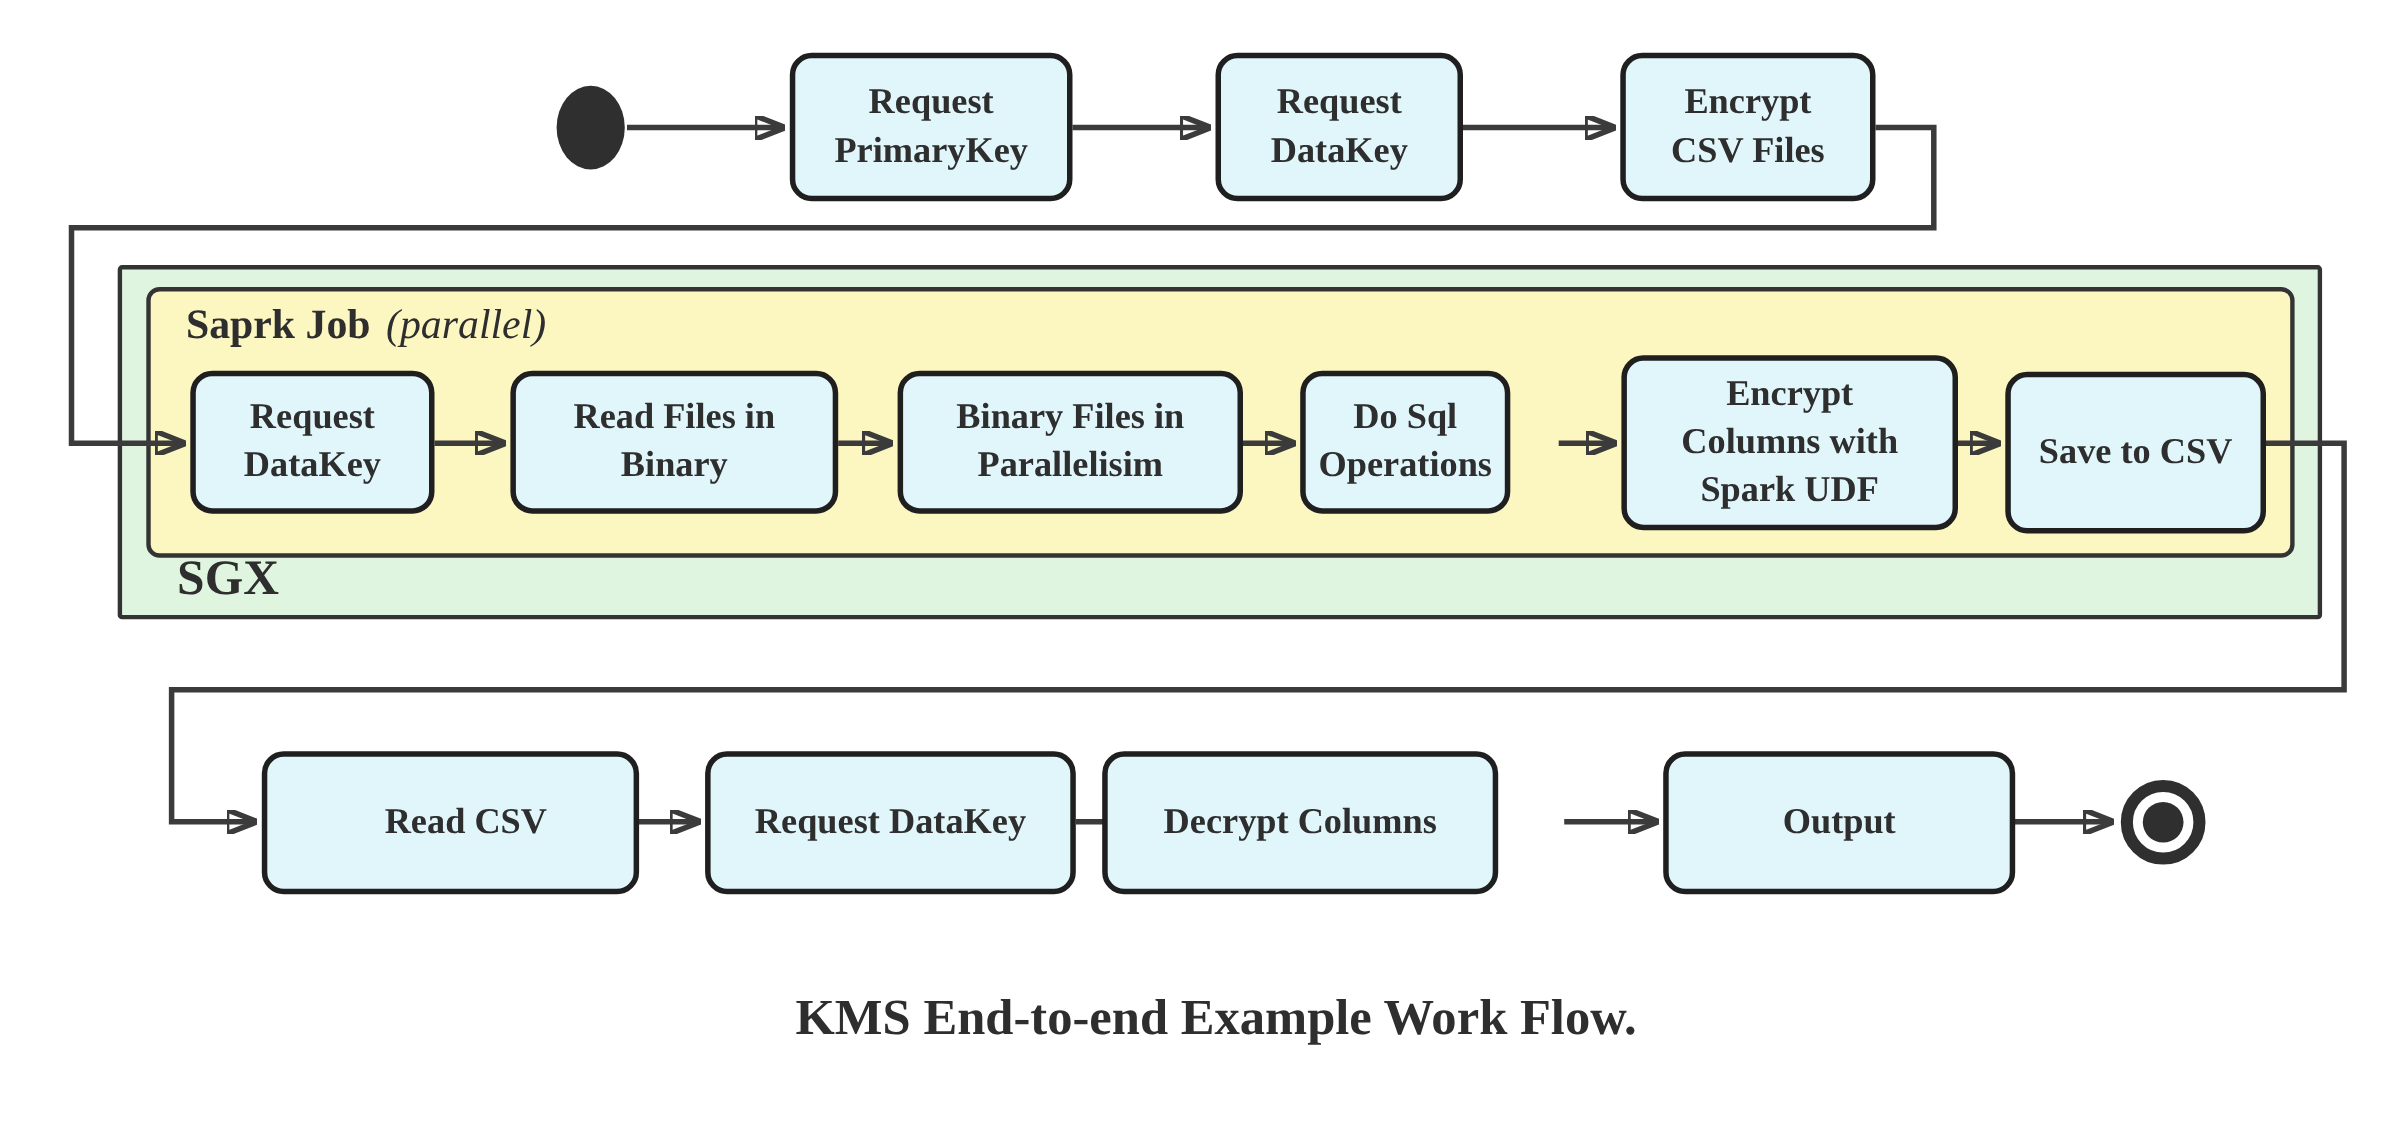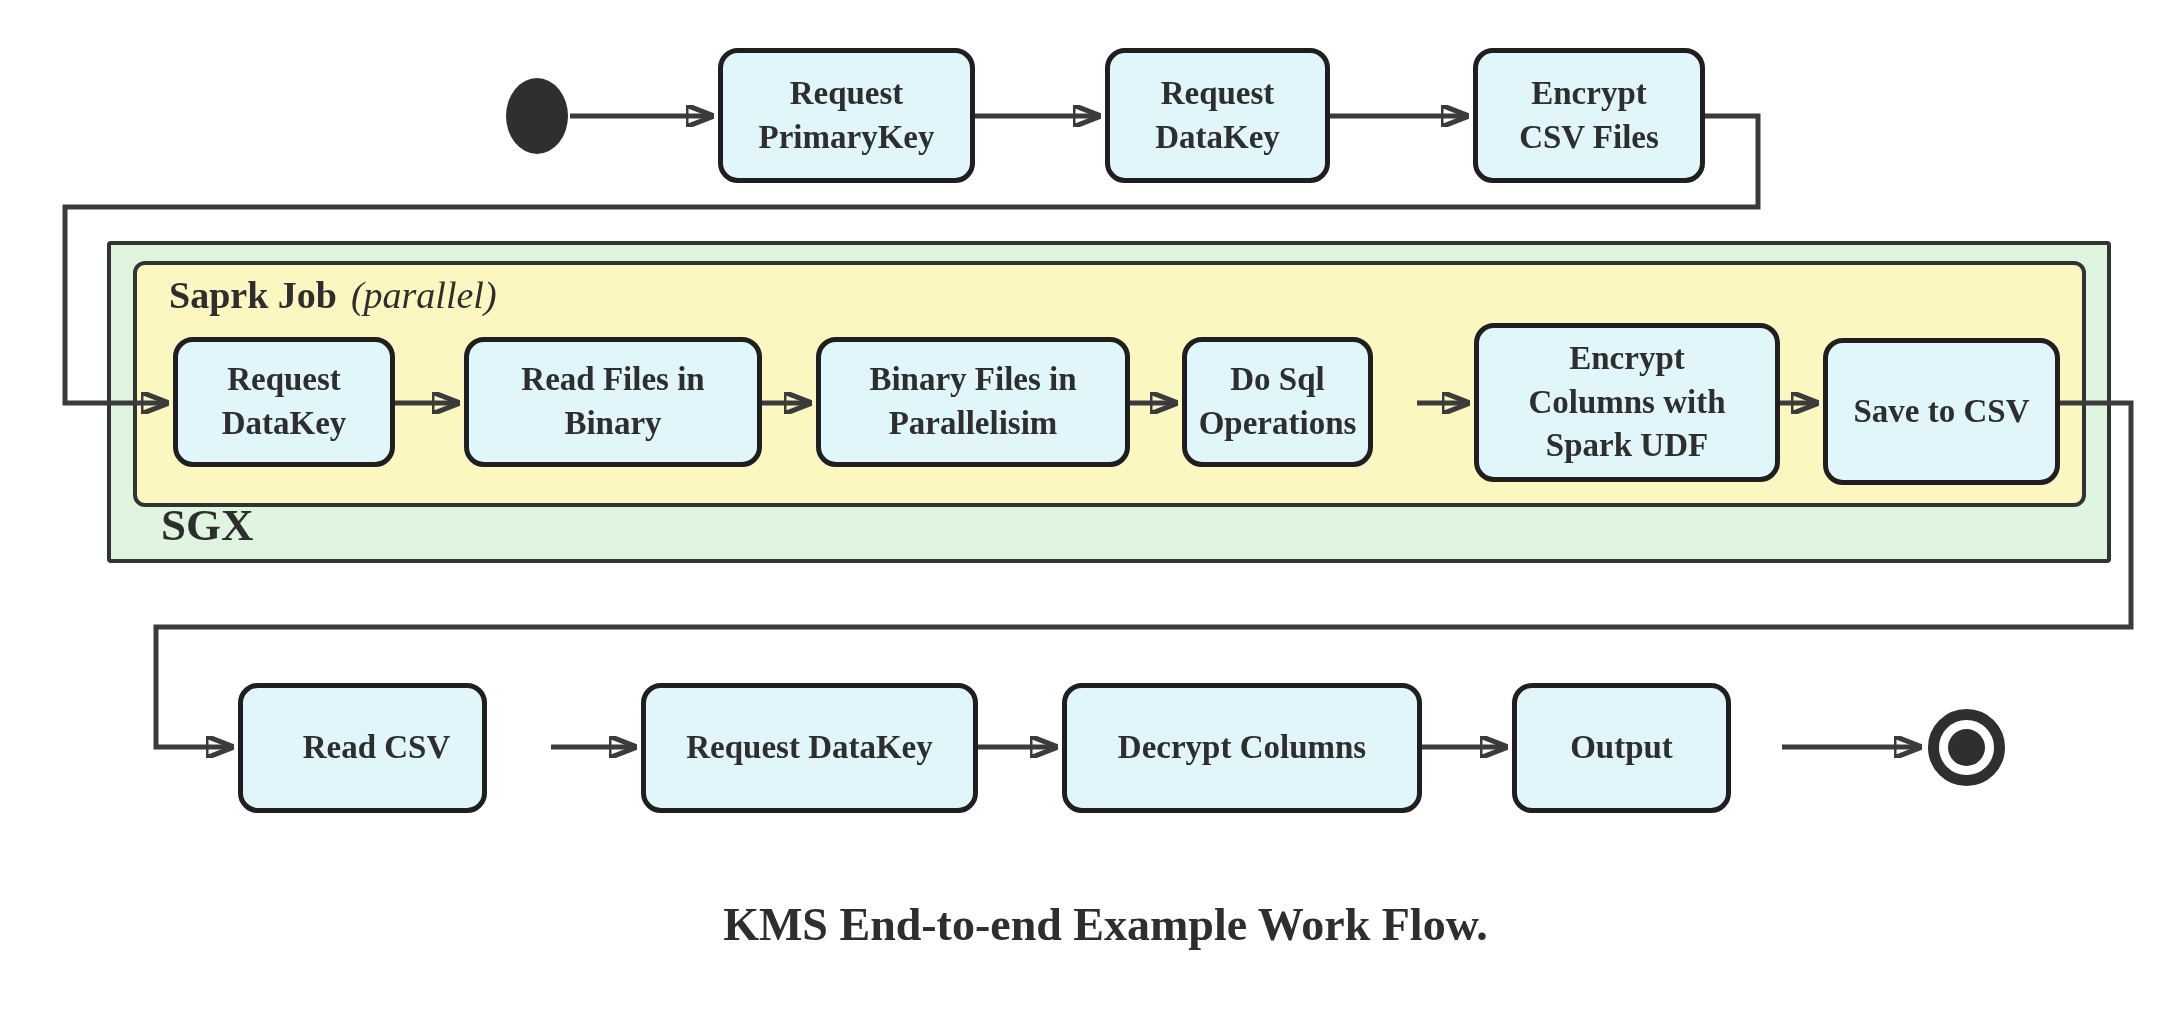--- a/index.html
+++ b/index.html
@@ -74,24 +74,24 @@
   
   #n-request-primarykey {left:718px; top:48px; width:257px; height:135px;}
   #n-request-datakey-top{left:1105px;top:48px; width:225px; height:135px;}
   #n-encrypt-csv-files  {left:1473px;top:48px; width:232px; height:135px;}
   #n-request-datakey-sgx{left:173px; top:337px;width:222px; height:130px;}
   #n-read-files         {left:464px; top:337px;width:298px; height:130px;}
   #n-decrypt-files      {left:816px; top:337px;width:314px; height:130px;}
   #n-do-sql             {left:1182px;top:337px;width:191px; height:130px;}
   #n-encrypt-columns    {left:1474px;top:323px;width:306px; height:159px;}
   #n-save-to-csv        {left:1823px;top:338px;width:237px; height:147px;}
-  #n-read-csv           {left:238px; top:683px;width:249px; height:130px;padding-left:28px;}
+  #n-read-csv           {left:238px; top:683px;width:343px; height:130px;padding-left:28px;}
   #n-request-datakey-cl {left:641px; top:683px;width:337px; height:130px;}
-  #n-decrypt-columns    {left:1062px;top:683px;width:360px; height:130px;text-align:right;}
-  #n-output             {left:1512px;top:683px;width:219px; height:130px;}
+  #n-decrypt-columns    {left:1002px;top:683px;width:360px; height:130px;text-align:right;}
+  #n-output             {left:1512px;top:683px;width:320px; height:130px;}
 </style>
 </head>
 <body>
 
 <div id="canvas">
 
   <div class="group group-sgx">
     <div class="sgx-label">SGX</div>
   </div>
 

